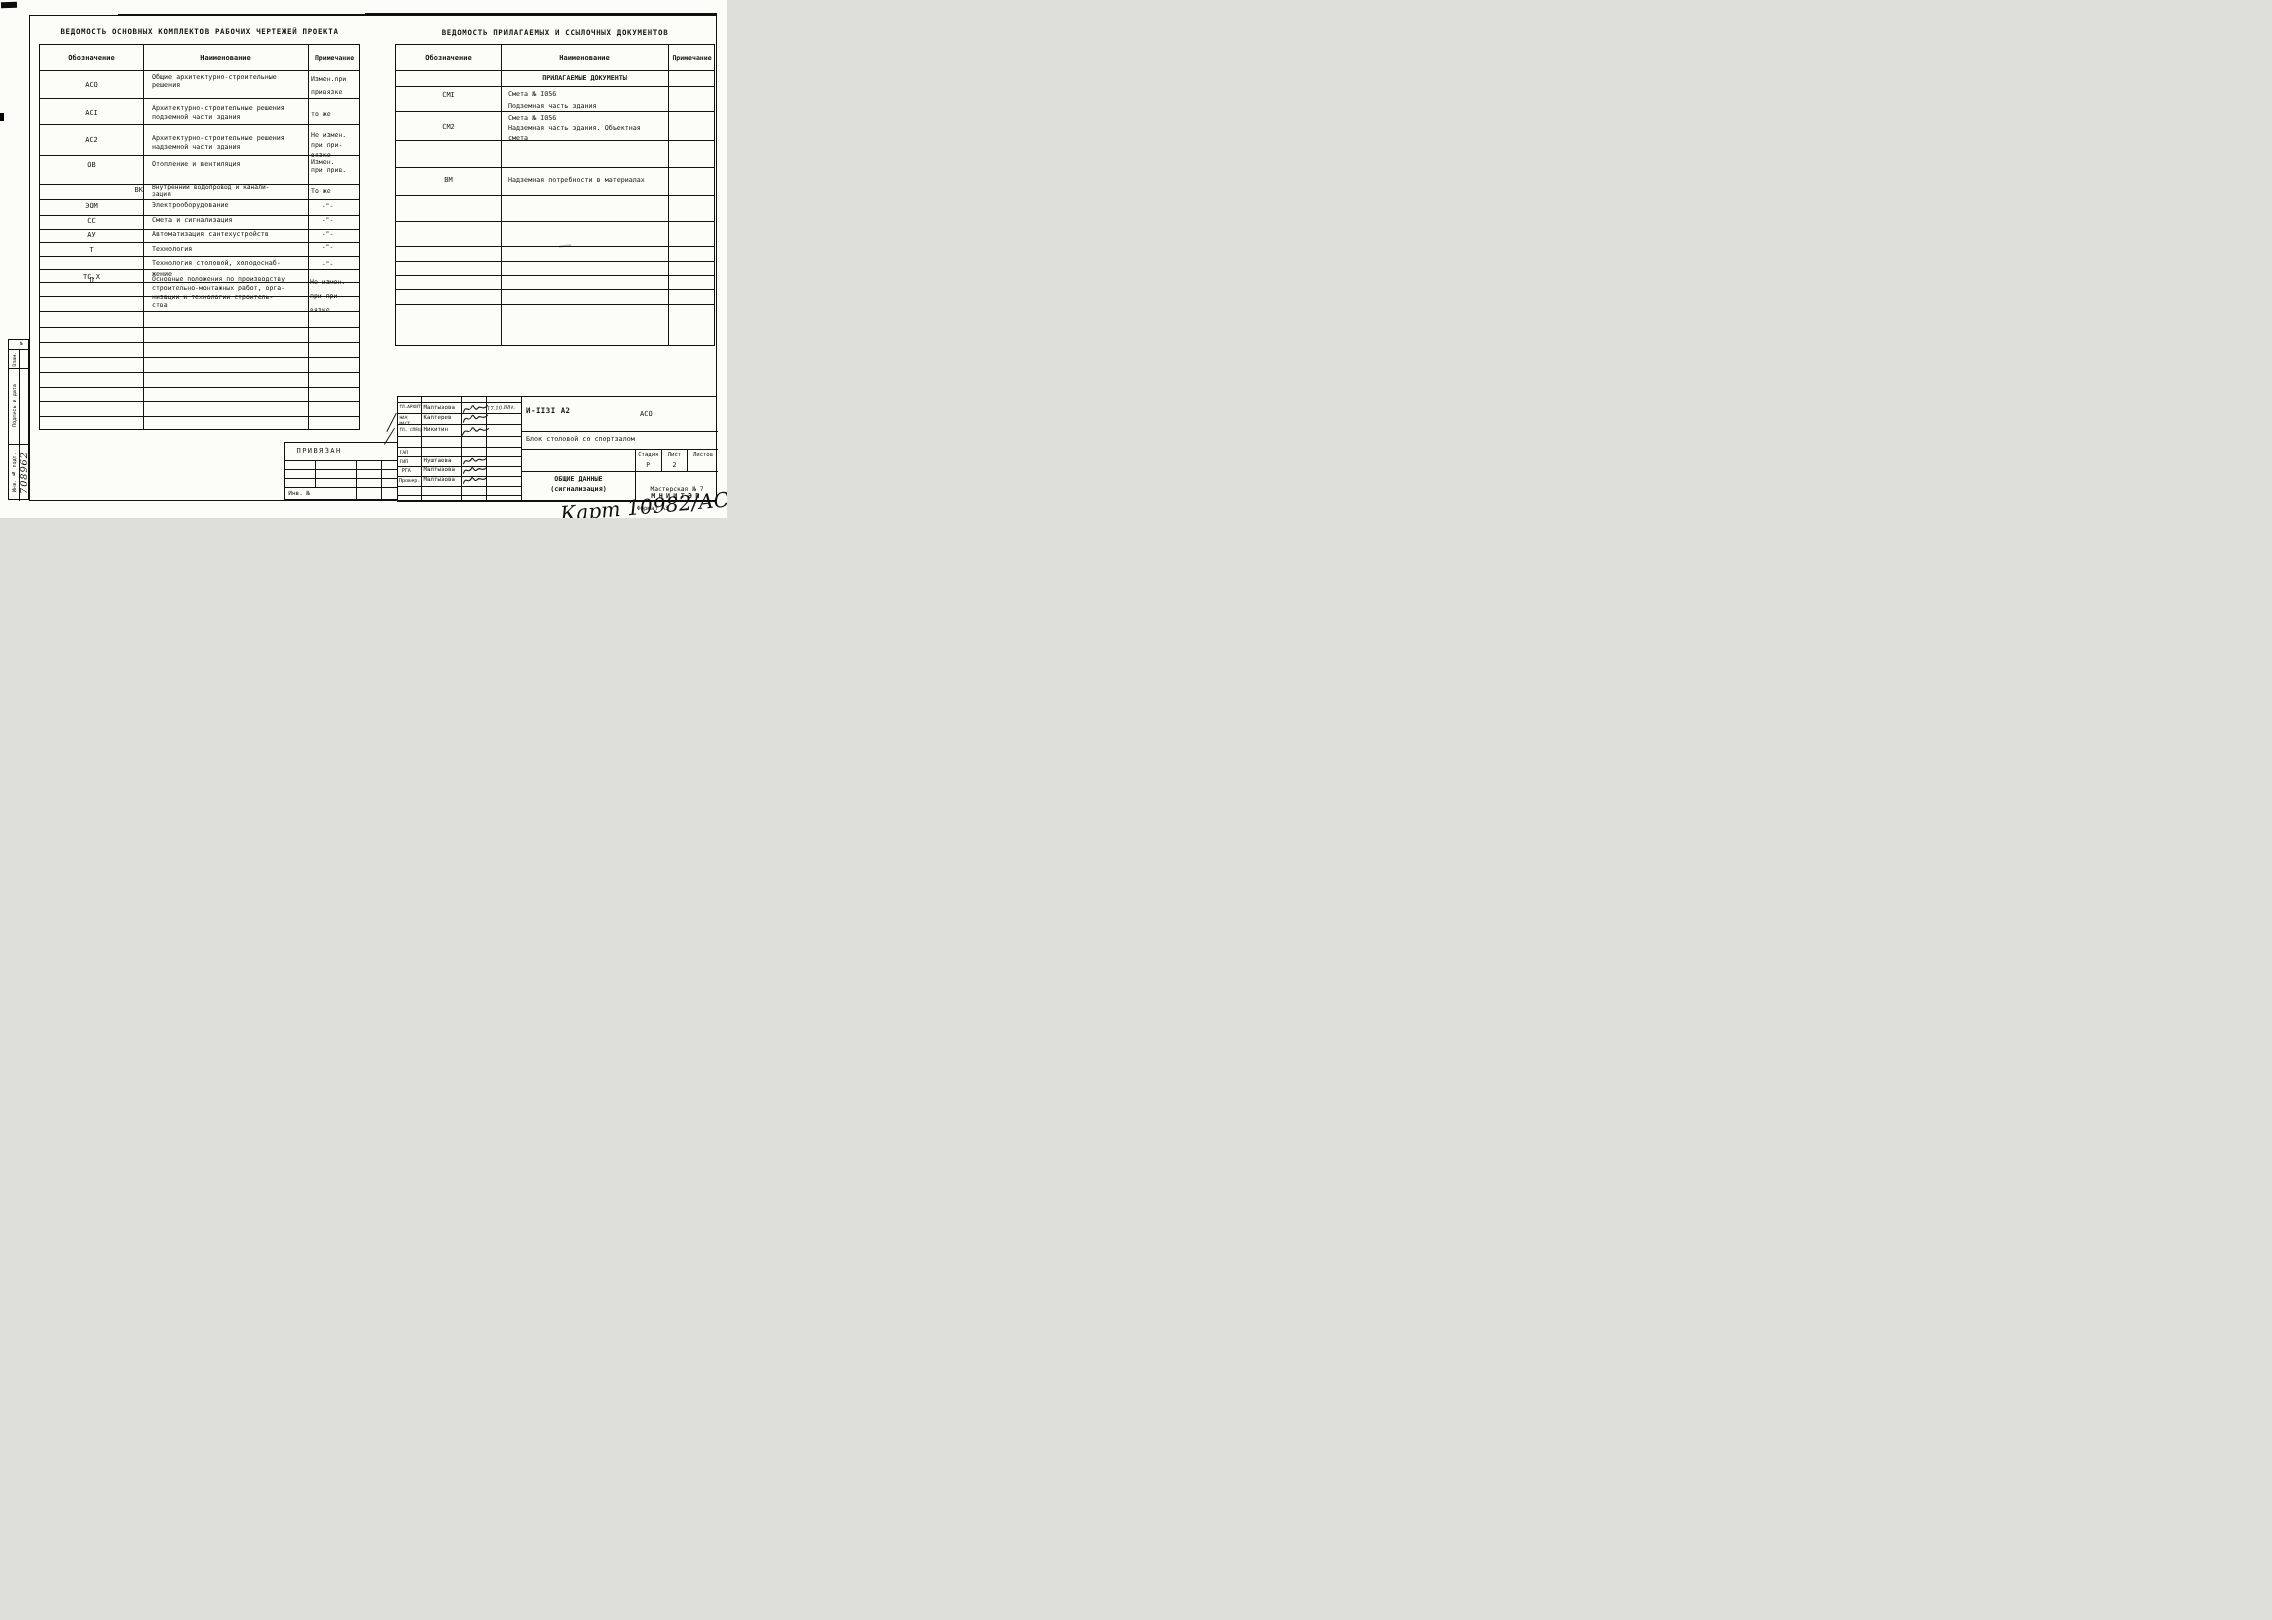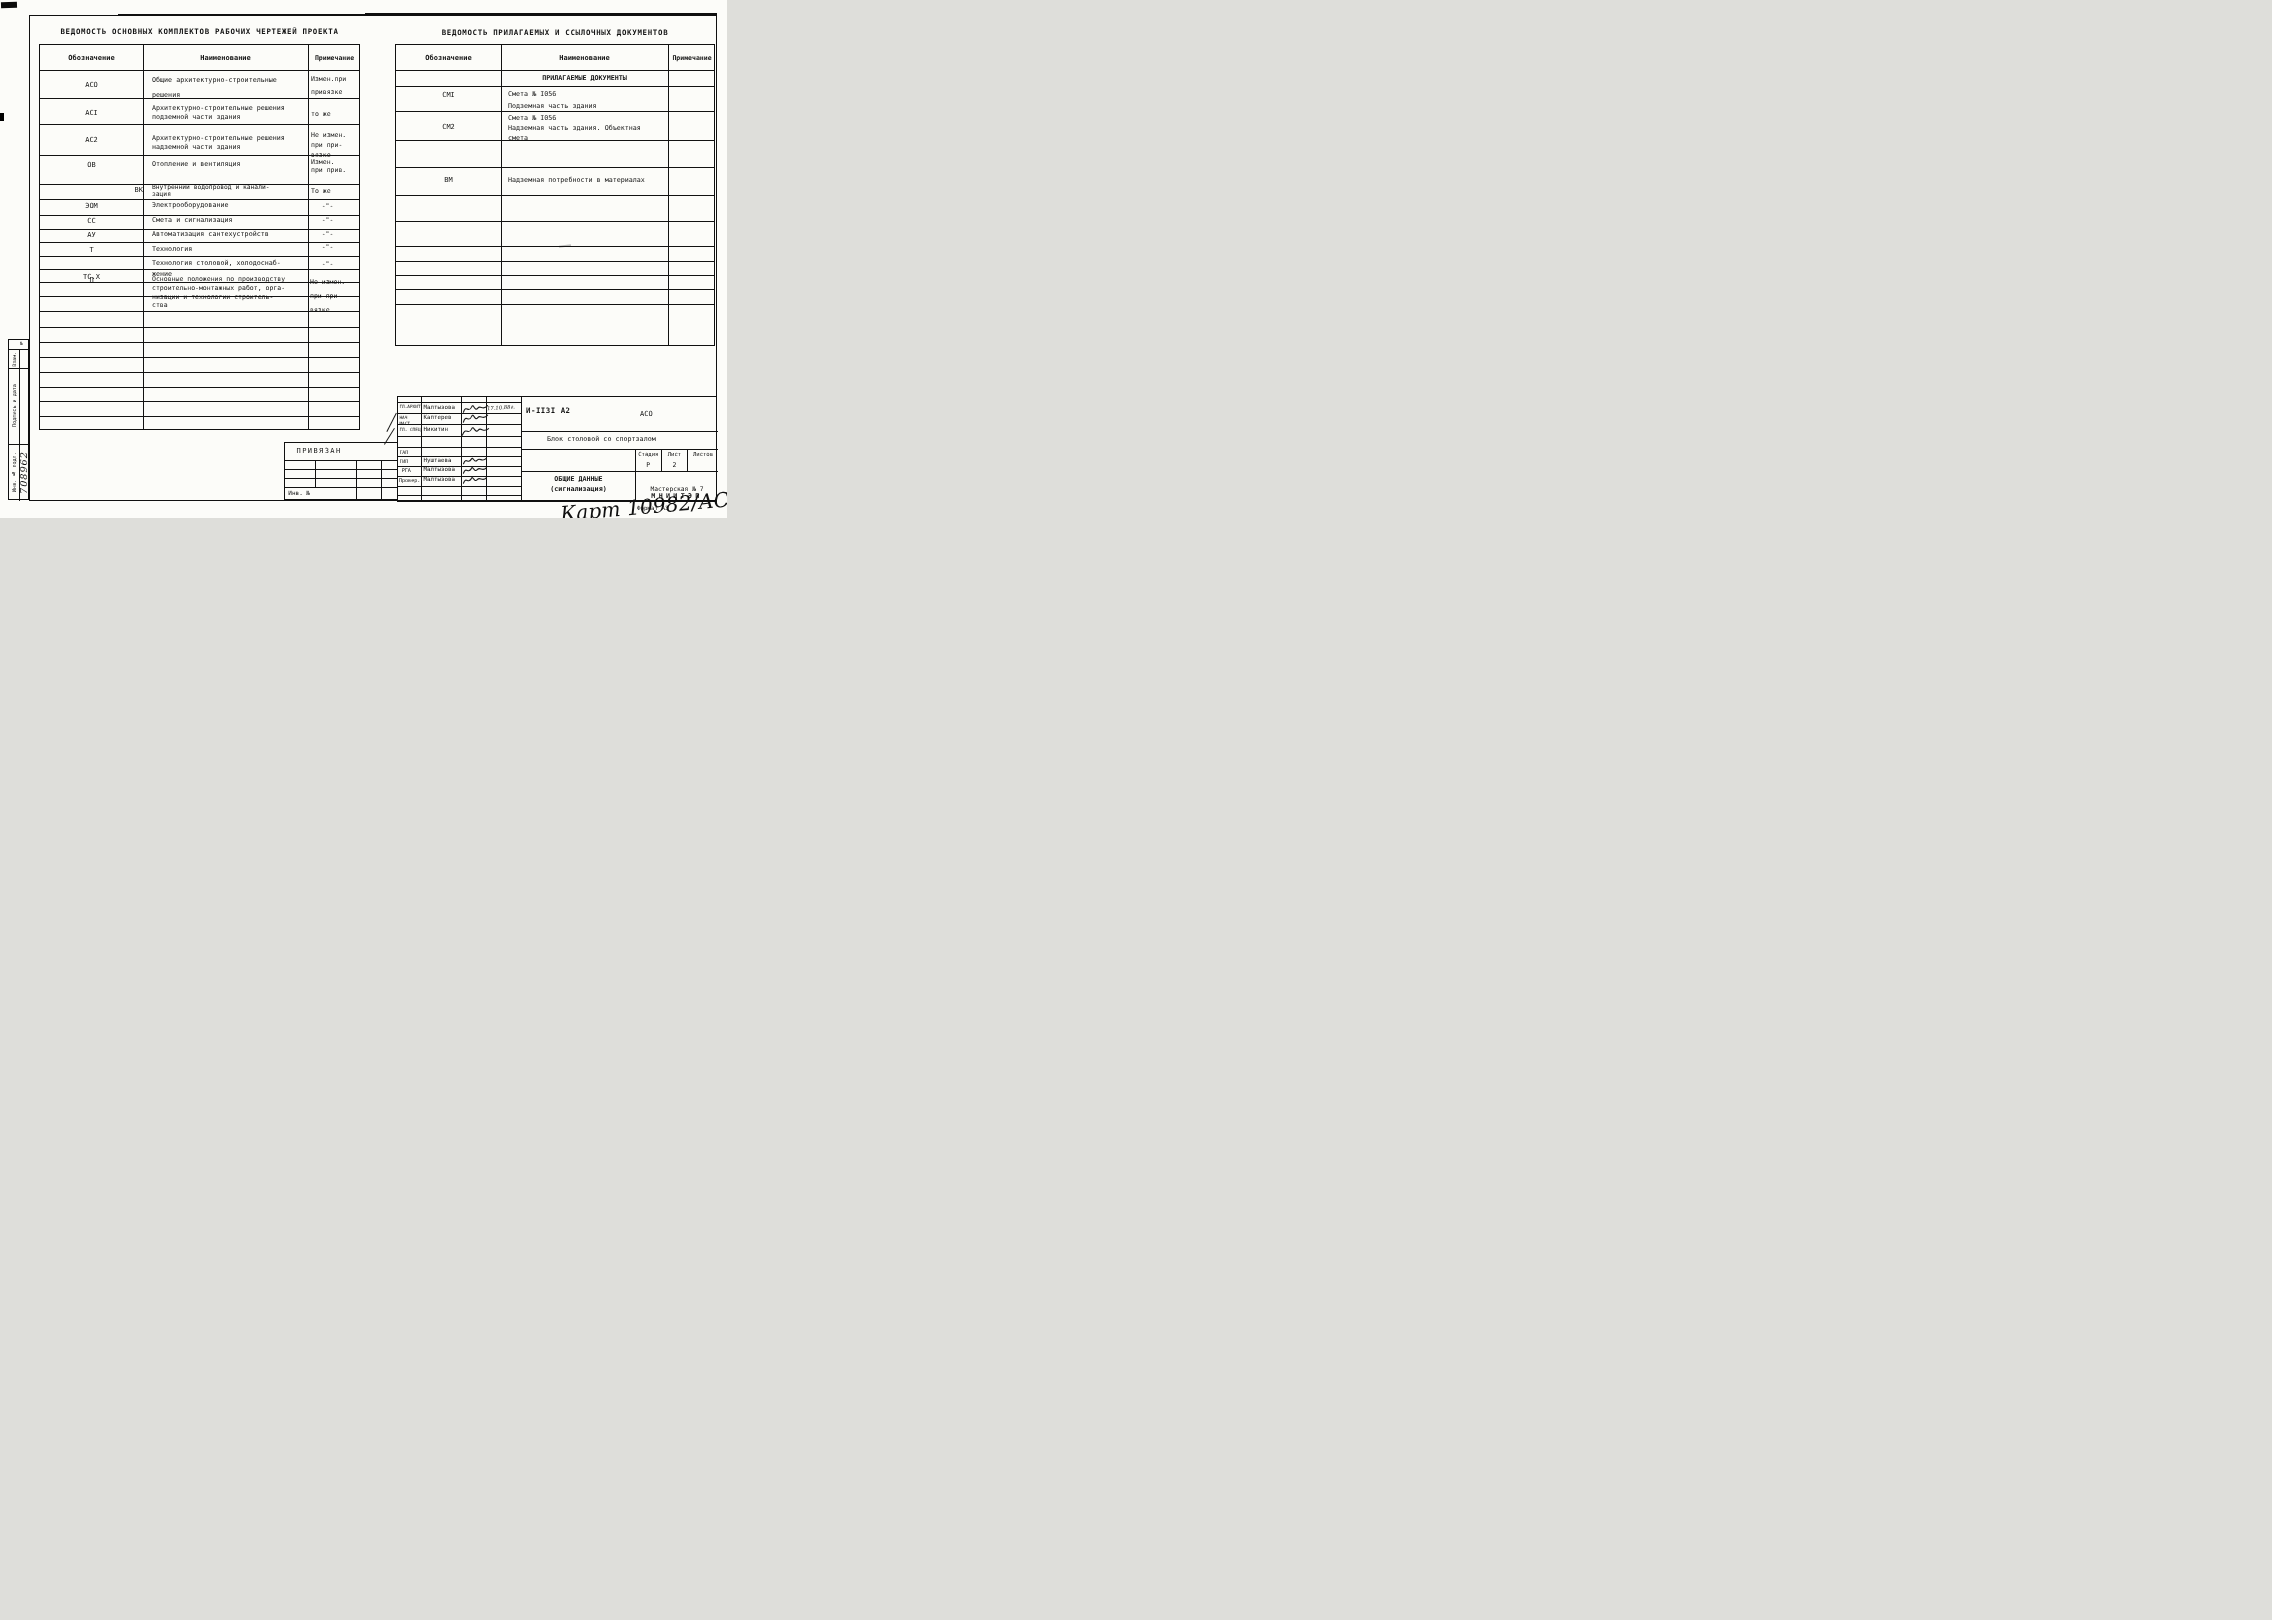--- a/index.html
+++ b/index.html
@@ -63,21 +63,21 @@
     <div class="hline" style="top:327px;left:0;right:0;"></div>
     <div class="hline" style="top:342px;left:0;right:0;"></div>
     <div class="hline" style="top:356px;left:0;right:0;"></div>
     <div class="hline" style="top:371px;left:0;right:0;"></div>
 
     <div class="t hdr" style="left:0;top:9.3px;width:103px;">Обозначение</div>
     <div class="t hdr" style="left:103px;top:9.3px;width:165px;">Наименование</div>
     <div class="t hdr" style="left:268px;top:9.3px;width:53px;font-size:6.5px;">Примечание</div>
 
     <div class="t code" style="left:0;top:36px;width:103px;">АСО</div>
-    <div class="t nm" style="left:112px;top:28px;width:153px;line-height:15px;">Общие архитектурно-строительные
+    <div class="t nm" style="left:112px;top:28px;width:153px;line-height:8px;">Общие архитектурно-строительные
 решения</div>
     <div class="t nt" style="left:271px;top:28px;width:48px;line-height:13px;">Измен.при
 привязке</div>
 
     <div class="t code" style="left:0;top:64px;width:103px;">АСI</div>
     <div class="t nm" style="left:112px;top:59px;width:153px;line-height:8.8px;">Архитектурно-строительные решения
 подземной части здания</div>
     <div class="t nt" style="left:271px;top:65px;width:48px;">то же</div>
 
     <div class="t code" style="left:0;top:91px;width:103px;">АС2</div>
@@ -218,21 +218,21 @@
         <path class="sigpath" d="M3,20 C9,4 13,23 20,10 C24,2 26,20 33,12 C39,5 44,18 53,8"></path>
       </svg>
     <svg class="abs" style="left:64px;top:77px;" width="26" height="12" viewBox="0 0 56 26">
         <path class="sigpath" d="M3,20 C9,4 13,23 20,10 C24,2 26,20 33,12 C39,5 44,18 53,8"></path>
       </svg>
 
     <div class="t hand" style="left:89px;top:7.4px;width:37px;font-size:5.3px;transform:rotate(-4deg);">17.10.88г.</div>
 
     <div class="t b" style="left:128px;top:9.3px;font-size:7.4px;letter-spacing:0.5px;">И-II3I А2</div>
     <div class="t" style="left:242px;top:12.5px;font-size:7px;">АСО</div>
-    <div class="t" style="left:128px;top:38px;font-size:6.7px;margin-left:21px;">Блок столовой со спортзалом</div>
+    <div class="t" style="left:128px;top:38px;font-size:6.7px;">Блок столовой со спортзалом</div>
 
     <div class="t b ctr" style="left:124px;top:78px;width:113px;font-size:6.7px;">ОБЩИЕ ДАННЫЕ</div>
     <div class="t b ctr" style="left:124px;top:88px;width:113px;font-size:6.7px;">(сигнализация)</div>
 
     <div class="t b ctr" style="left:238px;top:95px;width:82px;font-size:6.7px;letter-spacing:3.3px;">МНИИТЭП</div>
     <div class="t ctr" style="left:238px;top:88px;width:82px;font-size:6.3px;">Мастерская № 7</div>
 
     <div class="t ctr" style="left:238px;top:54px;width:24.6px;font-size:5.6px;">Стадия</div>
     <div class="t ctr" style="left:264px;top:54px;width:25px;font-size:5.6px;">Лист</div>
     <div class="t ctr" style="left:290px;top:54px;width:30px;font-size:5.6px;">Листов</div>

